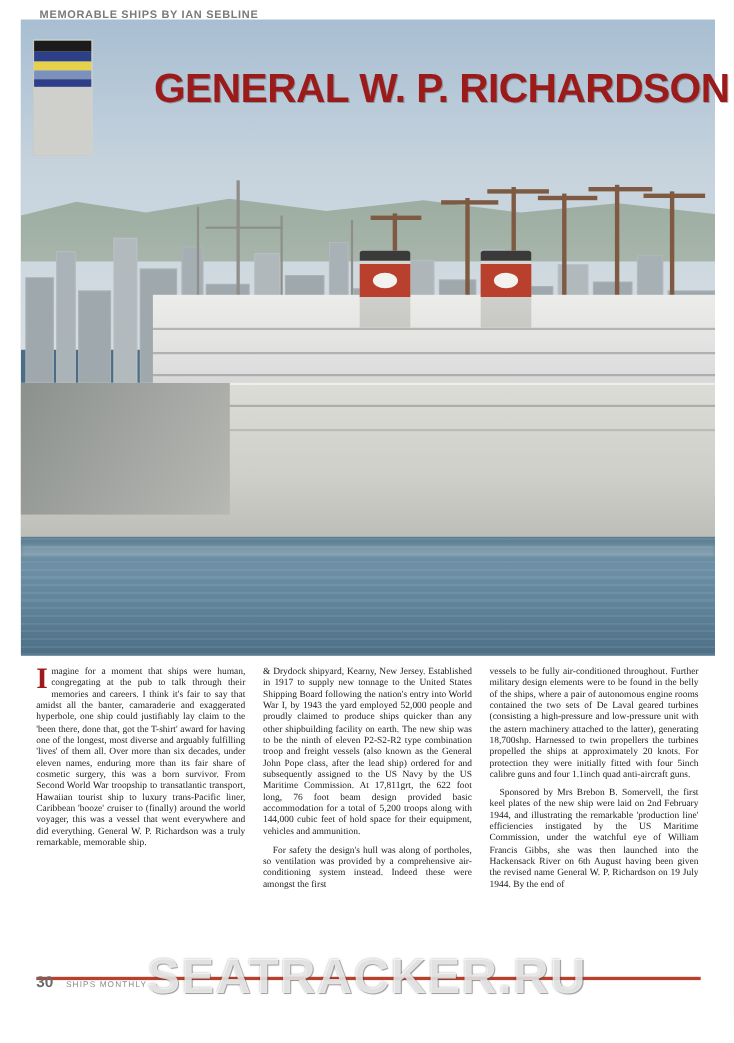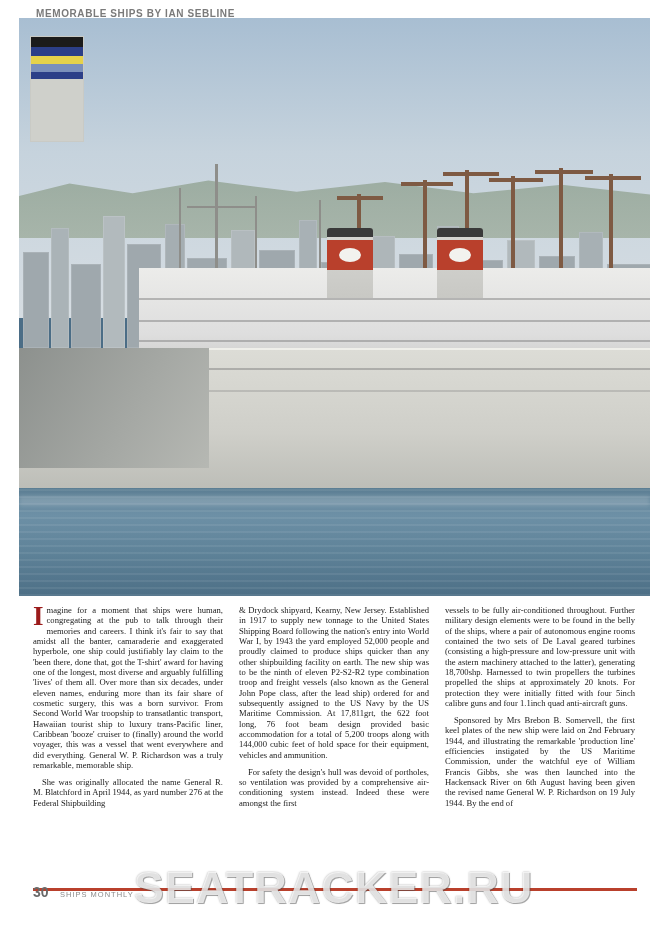--- a/index.html
+++ b/index.html
@@ -318,33 +318,33 @@
 
   <div class="flag-block">
     <div class="stripe s1"></div>
     <div class="stripe s2"></div>
     <div class="stripe s3"></div>
     <div class="stripe s4"></div>
     <div class="stripe s5"></div>
     <div class="stripe s6"></div>
   </div>
 
+  <h1 class="headline">GENERAL W. P. RICHARDSON</h1>
 
   <div class="columns">
 
     <div class="col">
       <p class="first">
         <span class="dropcap">I</span><span>magine for a moment that ships were human, congregating at the pub to talk through their memories and careers. I think it's fair to say that amidst all the banter, camaraderie and exaggerated hyperbole, one ship could justifiably lay claim to the 'been there, done that, got the T-shirt' award for having one of the longest, most diverse and arguably fulfilling 'lives' of them all. Over more than six decades, under eleven names, enduring more than its fair share of cosmetic surgery, this was a born survivor. From Second World War troopship to transatlantic transport, Hawaiian tourist ship to luxury trans-Pacific liner, Caribbean 'booze' cruiser to (finally) around the world voyager, this was a vessel that went everywhere and did everything. General W. P. Richardson was a truly remarkable, memorable ship.</span>
       </p>
-      <p>She was originally allocated the name General R. M. Blatchford in April 1944, as yard number 276 at the Federal Shipbuilding</p>
     </div>
 
     <div class="col">
       <p class="first">&amp; Drydock shipyard, Kearny, New Jersey. Established in 1917 to supply new tonnage to the United States Shipping Board following the nation's entry into World War I, by 1943 the yard employed 52,000 people and proudly claimed to produce ships quicker than any other shipbuilding facility on earth. The new ship was to be the ninth of eleven P2-S2-R2 type combination troop and freight vessels (also known as the General John Pope class, after the lead ship) ordered for and subsequently assigned to the US Navy by the US Maritime Commission. At 17,811grt, the 622 foot long, 76 foot beam design provided basic accommodation for a total of 5,200 troops along with 144,000 cubic feet of hold space for their equipment, vehicles and ammunition.</p>
-      <p>For safety the design's hull was devoid of portholes, so ventilation was provided by a comprehensive air-conditioning system instead. Indeed these were amongst the first</p>
+      <p>For safety the design's hull was along of portholes, so ventilation was provided by a comprehensive air-conditioning system instead. Indeed these were amongst the first</p>
     </div>
 
     <div class="col">
       <p class="first">vessels to be fully air-conditioned throughout. Further military design elements were to be found in the belly of the ships, where a pair of autonomous engine rooms contained the two sets of De Laval geared turbines (consisting a high-pressure and low-pressure unit with the astern machinery attached to the latter), generating 18,700shp. Harnessed to twin propellers the turbines propelled the ships at approximately 20 knots. For protection they were initially fitted with four 5inch calibre guns and four 1.1inch quad anti-aircraft guns.</p>
       <p>Sponsored by Mrs Brebon B. Somervell, the first keel plates of the new ship were laid on 2nd February 1944, and illustrating the remarkable 'production line' efficiencies instigated by the US Maritime Commission, under the watchful eye of William Francis Gibbs, she was then launched into the Hackensack River on 6th August having been given the revised name General W. P. Richardson on 19 July 1944. By the end of</p>
     </div>
 
   </div>
 
   <div class="footer-rule"></div>

